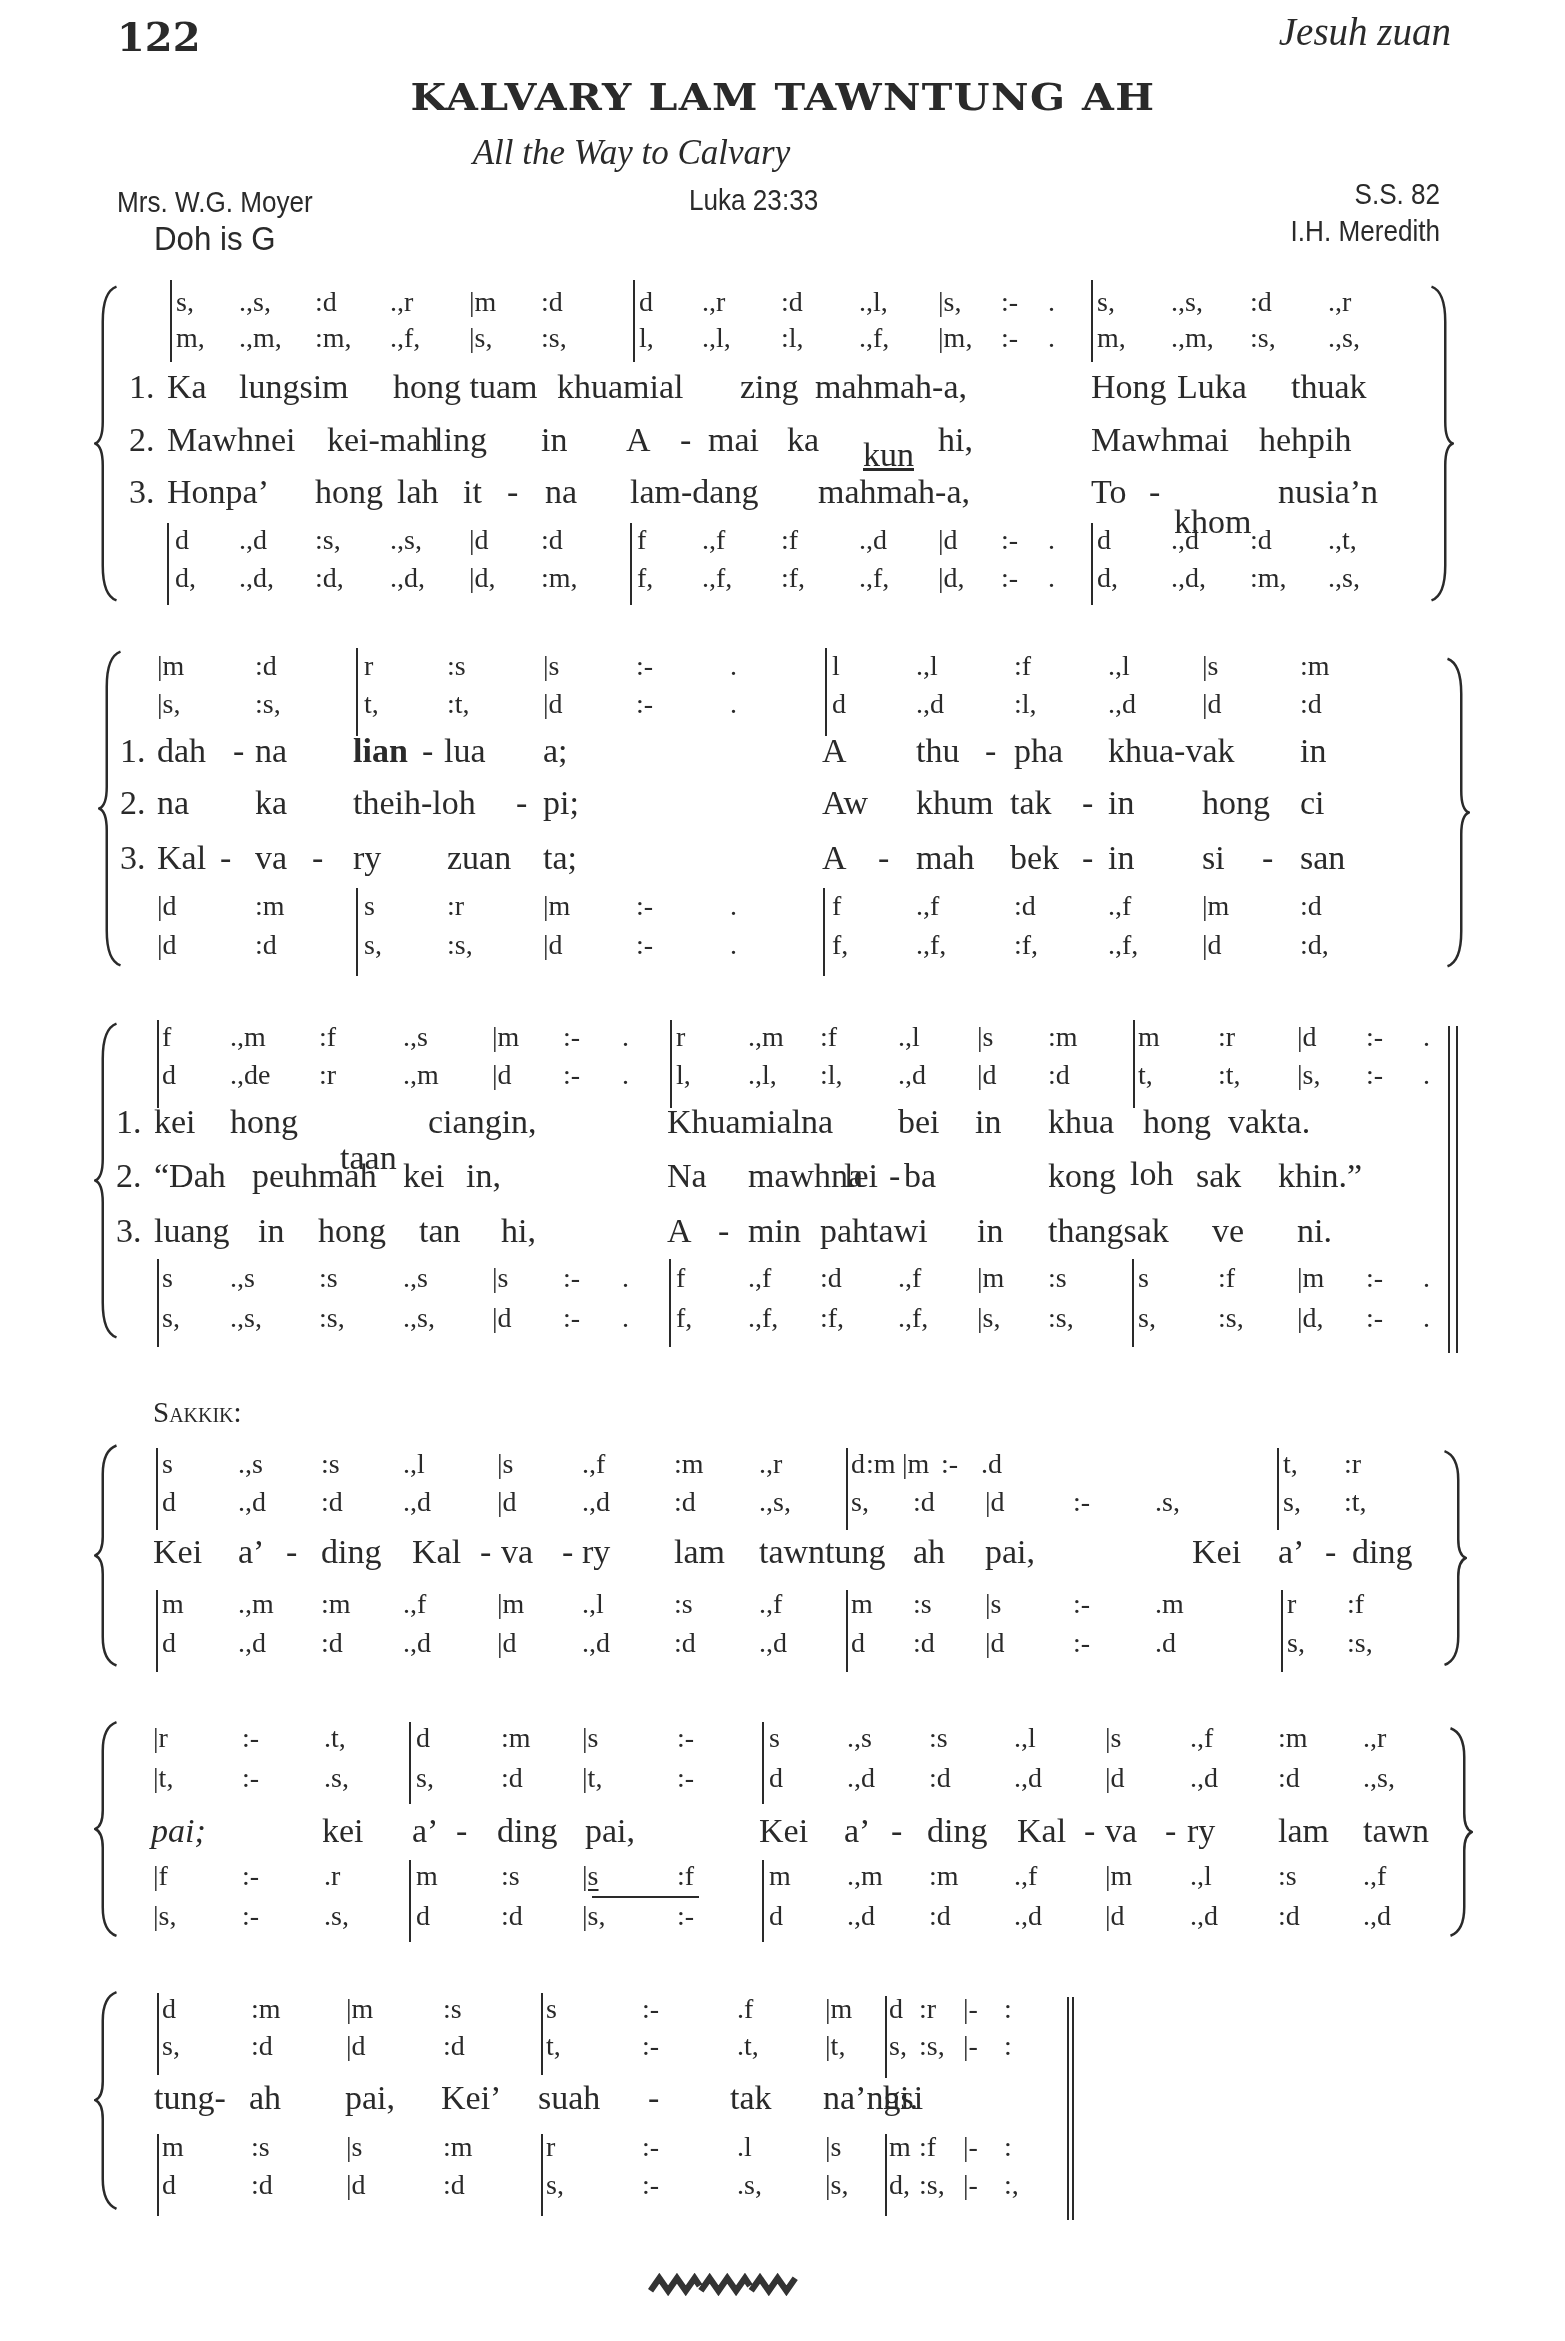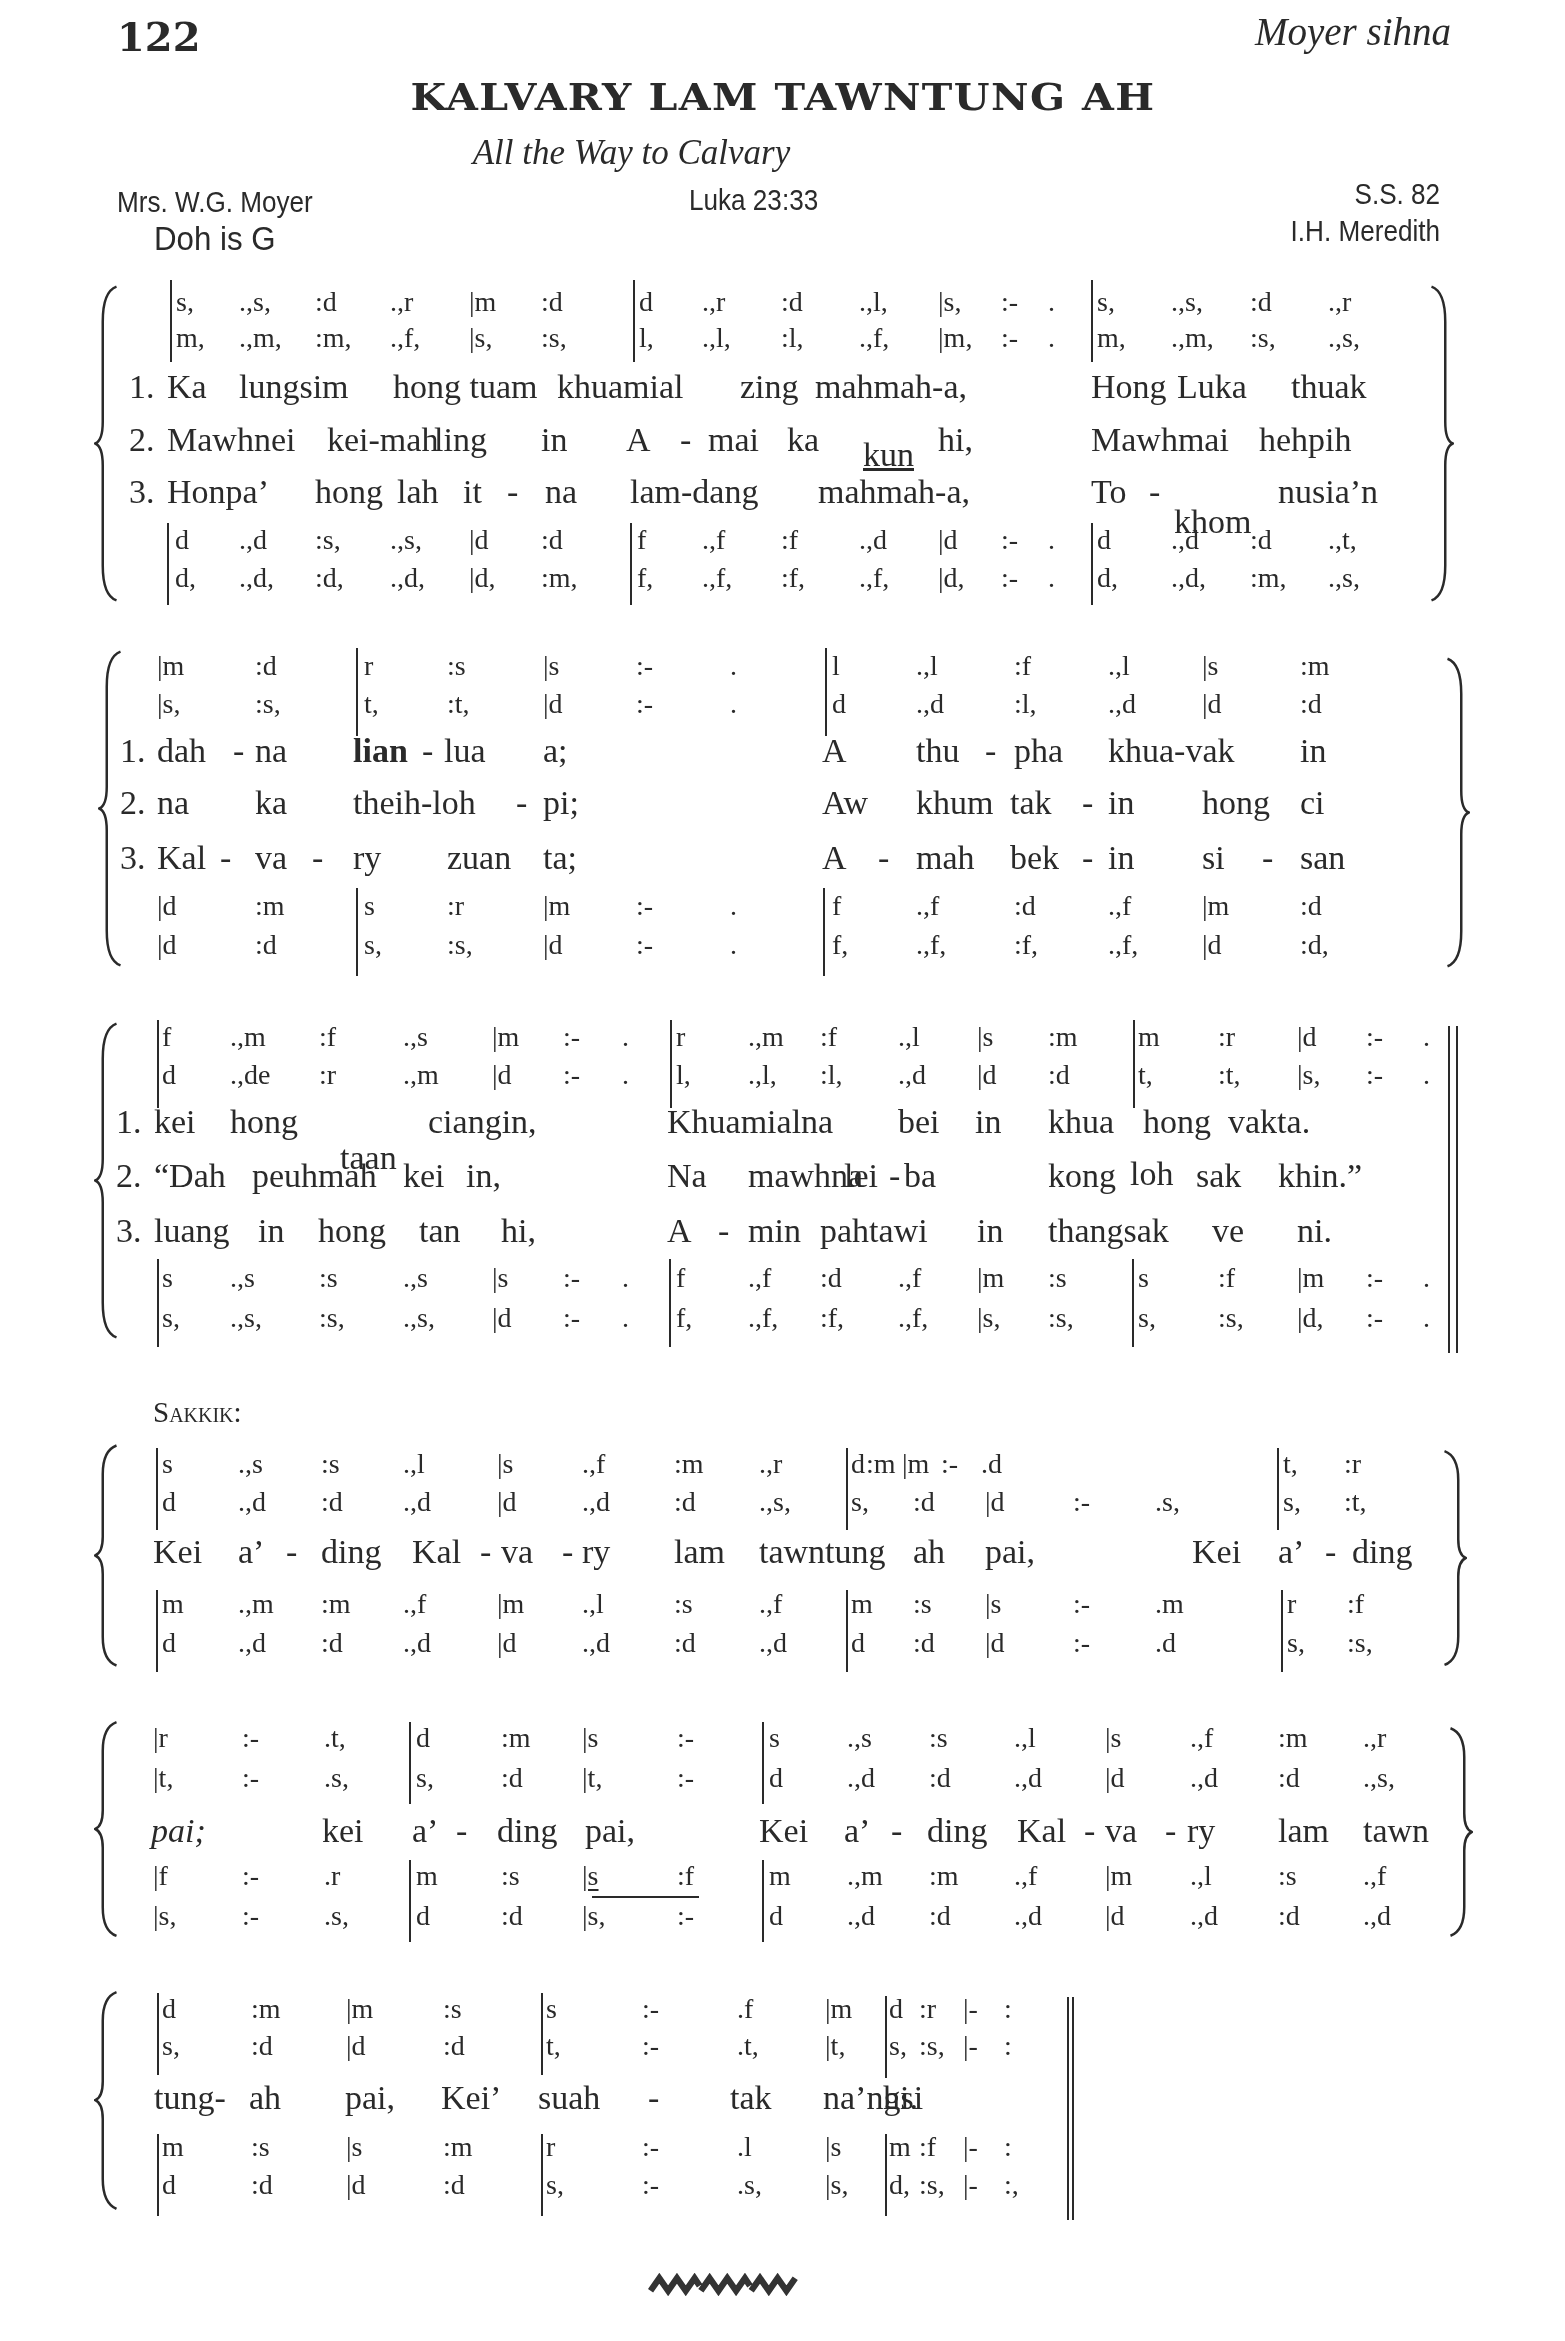--- a/index.html
+++ b/index.html
@@ -18,21 +18,21 @@
   .sakkik { font-size: 29px; font-variant: small-caps; }
   .bar { position: absolute; width: 1.9px; background: #2a2a2a; }
   .dbl { position: absolute; width: 1.9px; background: #2a2a2a; }
   .brace { position: absolute; }
   .ornament { position: absolute; }
 </style>
 </head>
 <body>
 
 <div class="abs page-num" style="left:117px; top:12.6px;">122</div>
-<div class="abs running-head" style="right:115px; top:8.8px;">Moyer sihna</div>
+<div class="abs running-head" style="right:115px; top:8.8px;">Jesuh zuan</div>
 <div class="abs title" style="left:0; width:1566px; text-align:center; top:74px;">KALVARY LAM TAWNTUNG AH</div>
 <div class="abs subtitle" style="left:0; width:1263px; text-align:center; top:133px;">All the Way to Calvary</div>
 <div class="abs meta" style="left:117px; top:186px;">Mrs. W.G. Moyer</div>
 <div class="abs meta" style="left:689px; top:184px;">Luka 23:33</div>
 <div class="abs meta meta-r" style="right:126px; top:178px;">S.S. 82</div>
 <div class="abs doh" style="left:154px; top:219px;">Doh is G</div>
 <div class="abs meta meta-r" style="right:126px; top:215px;">I.H. Meredith</div>
 
 <div>
   <svg class="brace" style="left:94px; top:283px;" width="25" height="321" viewBox="0 0 40 510">

